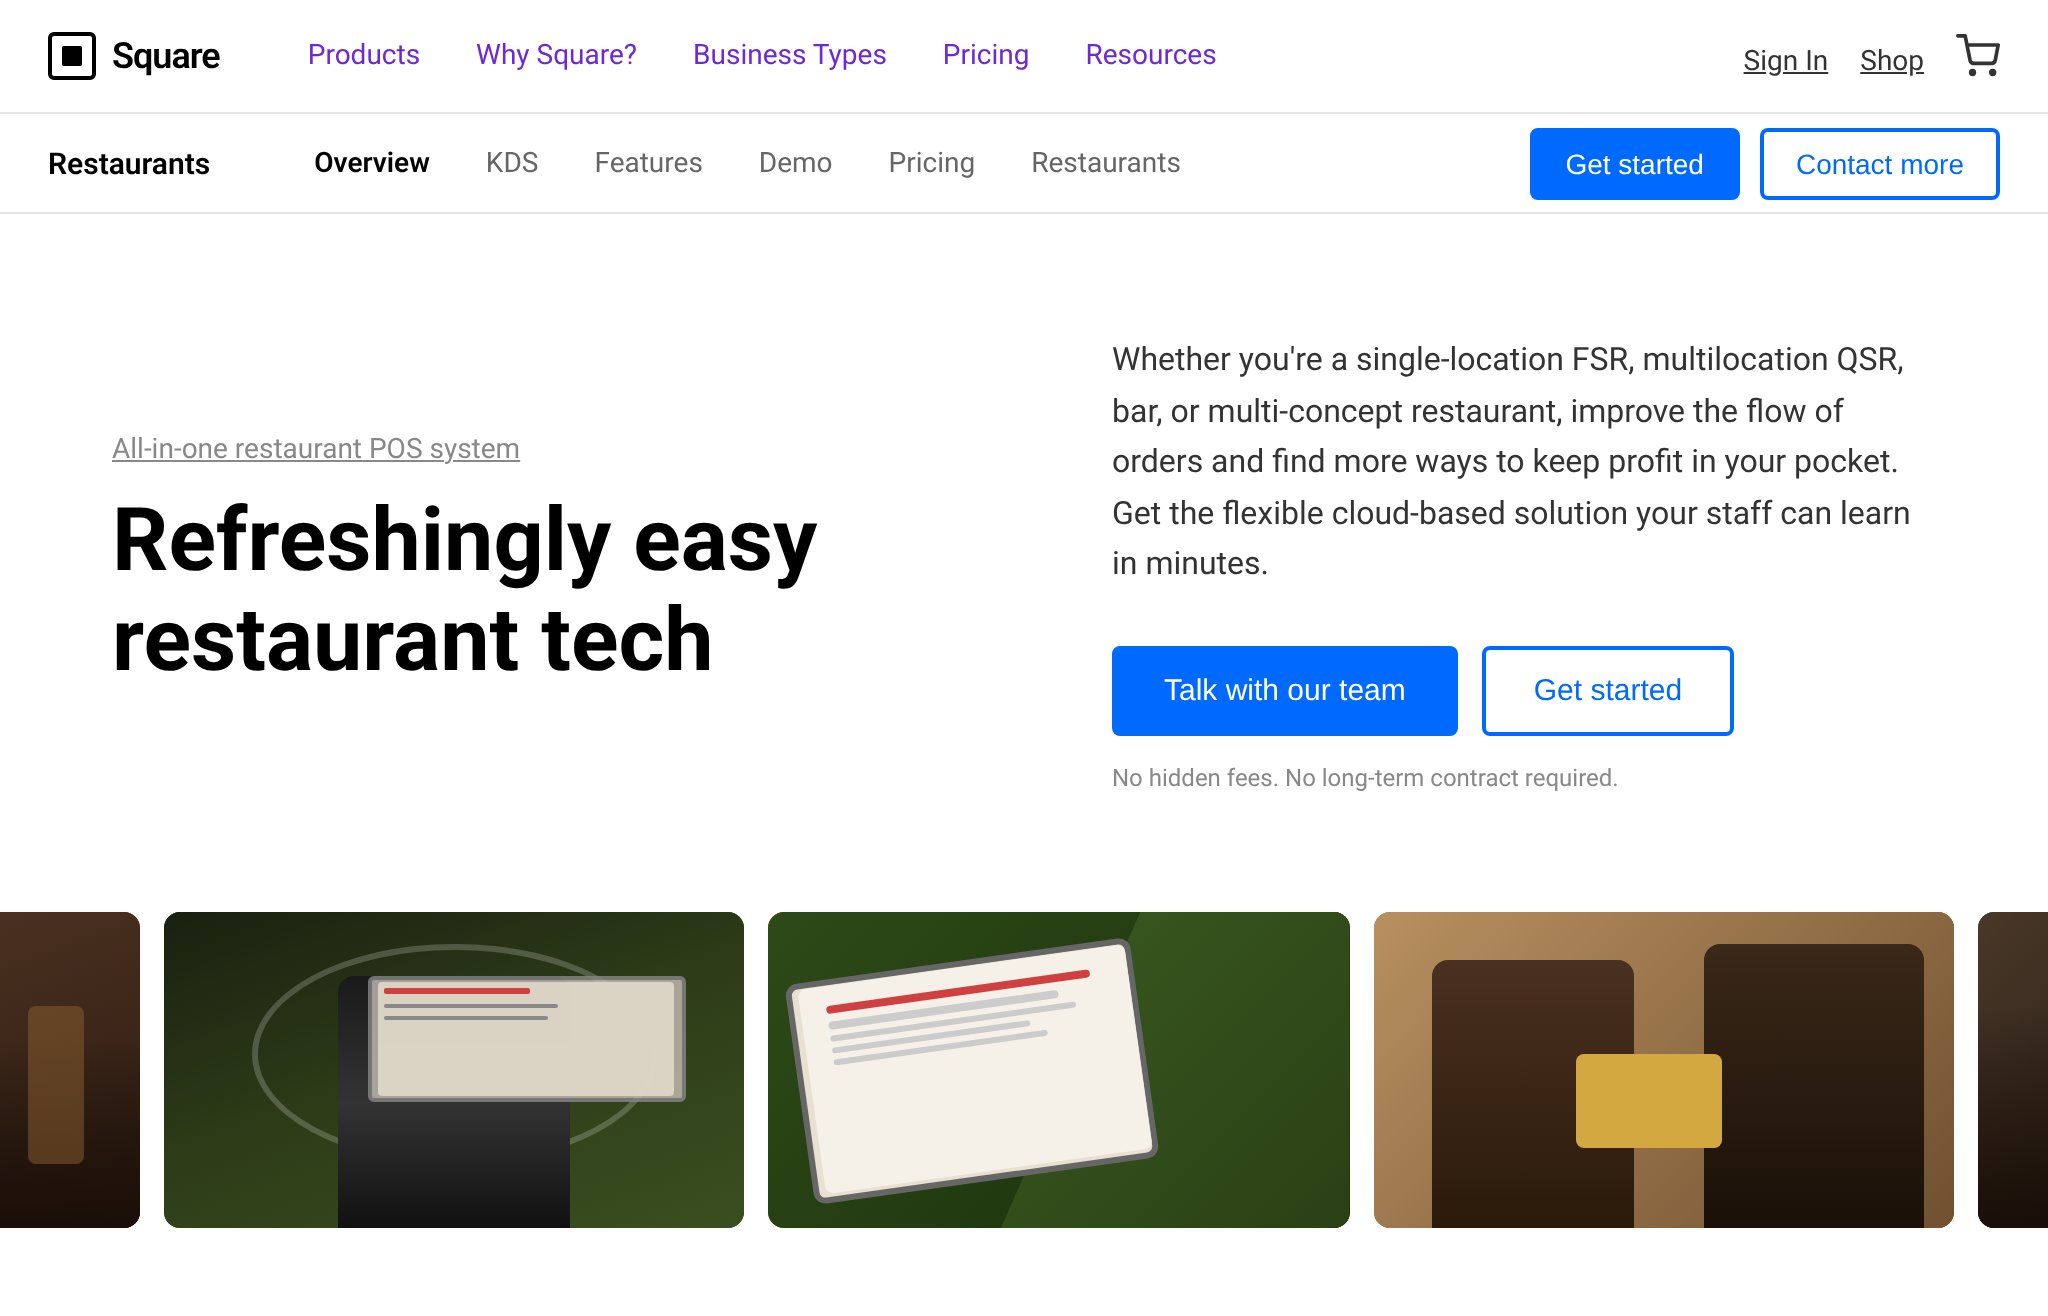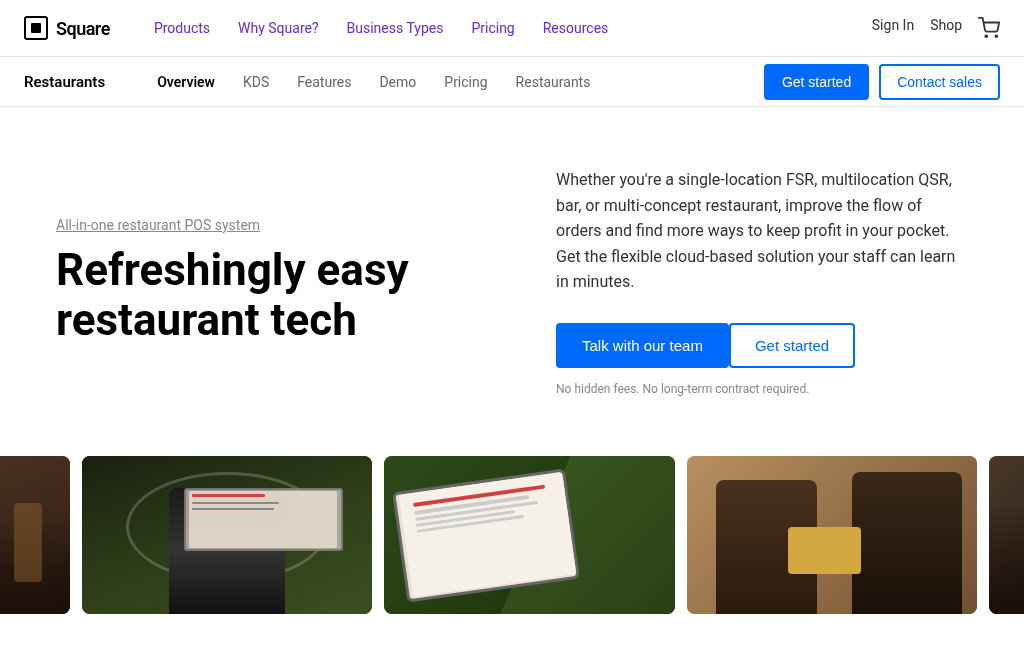--- a/index.html
+++ b/index.html
@@ -51,22 +51,23 @@
     .nav-link {
       padding: 8px 12px;
       font-size: 14px;
       color: #6d28d9;
       cursor: pointer;
       border-radius: 4px;
       white-space: nowrap;
     }
     .nav-right {
       display: flex;
-      align-items: flex-start;
+      align-items: flex-end;
       gap: 16px;
+      text-decoration: underline;
     }
     .nav-right-link {
       font-size: 14px;
       color: #333;
       cursor: pointer;
     }
     .cart-icon {
       cursor: pointer;
       display: flex;
       align-items: center;
@@ -159,21 +160,21 @@
       flex: 1;
     }
     .hero-desc {
       font-size: 16px;
       line-height: 1.6;
       color: #333;
       margin-bottom: 28px;
     }
     .hero-buttons {
       display: flex;
-      gap: 0;
+      gap: 12px;
       margin-bottom: 14px;
     }
     .btn-hero-primary {
       padding: 12px 24px;
       background: #006aff;
       color: #fff;
       border: 2px solid #006aff;
       border-radius: 4px;
       font-size: 15px;
       font-weight: 500;
@@ -284,21 +285,21 @@
   <div class="sub-nav-links">
     <span class="sub-nav-link active">Overview</span>
     <span class="sub-nav-link">KDS</span>
     <span class="sub-nav-link">Features</span>
     <span class="sub-nav-link">Demo</span>
     <span class="sub-nav-link">Pricing</span>
     <span class="sub-nav-link">Restaurants</span>
   </div>
   <div class="sub-nav-actions">
     <button class="btn-primary">Get started</button>
-    <button class="btn-outline">Contact sales</button>
+    <button class="btn-outline">Contact more</button>
   </div>
 </nav>
 
 <section class="hero">
   <div class="hero-left">
     <p class="hero-subtitle">All-in-one restaurant POS system</p>
     <h1 class="hero-title">Refreshingly easy restaurant tech</h1>
   </div>
   <div class="hero-right">
     <p class="hero-desc">Whether you're a single-location FSR, multilocation QSR, bar, or multi-concept restaurant, improve the flow of orders and find more ways to keep profit in your pocket. Get the flexible cloud-based solution your staff can learn in minutes.</p>

